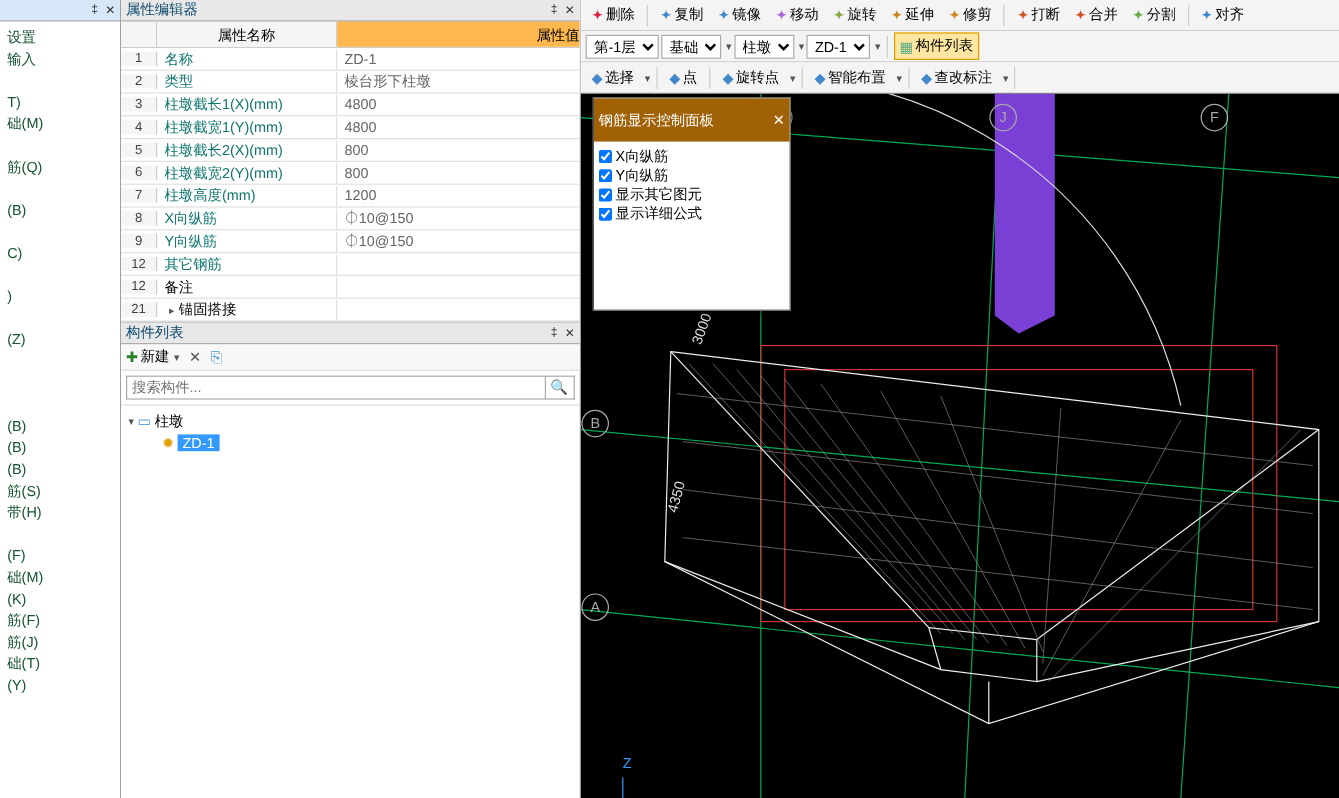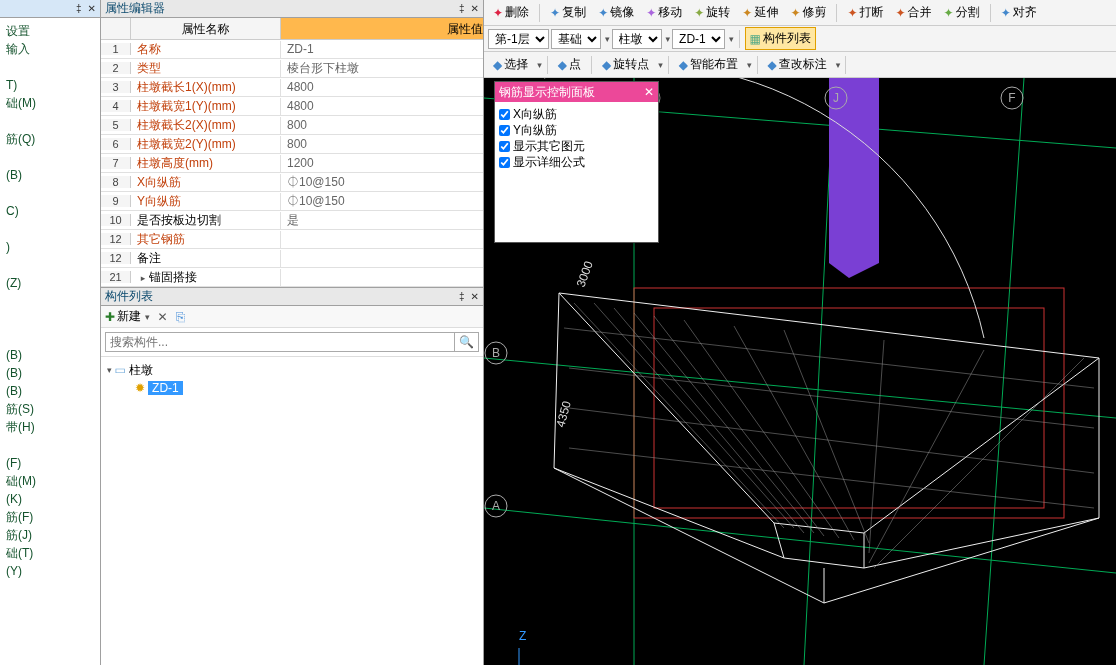--- a/index.html
+++ b/index.html
@@ -20,21 +20,21 @@
 .panel-title .icons { display: flex; gap: 6px; }
 
 
 .prop-panel { background: #fff; border-bottom: 1px solid #a0a0a0; }
 .prop-head { display: flex; height: 22px; border-bottom: 1px solid #ccc; }
 .prop-head .c0 { width: 30px; background: #f5f5f5; border-right: 1px solid #ccc; }
 .prop-head .c1 { width: 150px; background: #f5f5f5; text-align: center; line-height: 22px; border-right: 1px solid #ccc; }
 .prop-head .c2 { flex: 1; background: #ffb84d; text-align: right; line-height: 22px; color: #000; }
 .prop-row { display: flex; height: 19px; border-bottom: 1px solid #e0e0e0; align-items: center; }
 .prop-row .c0 { width: 30px; text-align: center; background: #f5f5f5; color: #444; border-right: 1px solid #ccc; font-size: 11px; }
-.prop-row .c1 { width: 150px; padding-left: 6px; color: #c2410c; border-right: 1px solid #e0e0e0; }
+.prop-row .c1 { width: 150px; padding-left: 6px; color: #0f766e; border-right: 1px solid #e0e0e0; }
 .prop-row .c1.black { color: #000; }
 .prop-row .c2 { flex: 1; padding-left: 6px; color: #666; }
 .prop-row .expand { width: 12px; display: inline-block; text-align: center; color: #555; font-size: 9px; }
 
 
 .comp-panel { flex: 1; background: #fff; display: flex; flex-direction: column; }
 .comp-toolbar { height: 22px; display: flex; align-items: center; padding: 0 4px; gap: 8px; border-bottom: 1px solid #ddd; background: #f8f8f8; }
 .comp-toolbar .btn { display: flex; align-items: center; gap: 2px; cursor: pointer; }
 .comp-search { display: flex; padding: 4px; border-bottom: 1px solid #ddd; }
 .comp-search input { flex: 1; border: 1px solid #aaa; height: 20px; padding: 0 4px; color: #888; }
@@ -52,21 +52,21 @@
 .toolbar .sep { width: 1px; height: 18px; background: #ccc; margin: 0 3px; }
 .toolbar select, .toolbar .combo { border: 1px solid #aaa; height: 20px; font-size: 12px; padding: 0 2px; background: #fff; }
 .dd { font-size: 9px; color: #555; margin-left: 2px; }
 
 
 .viewport { flex: 1; background: #000; position: relative; overflow: hidden; }
 .viewport svg { position: absolute; top: 0; left: 0; }
 
 
 .float-panel { position: absolute; top: 3px; left: 10px; width: 165px; background: #fff; border: 1px solid #555; box-shadow: 2px 2px 6px rgba(0,0,0,.4); }
-.float-head { background: #ec4899; color: #fff; height: 20px; display: flex; align-items: center; padding: 0 4px; justify-content: space-between; }
+.float-head { background: #a16207; color: #fff; height: 36px; display: flex; align-items: center; padding: 0 4px; justify-content: space-between; }
 .float-body { padding: 4px; min-height: 140px; }
 .float-body .chk-row { height: 16px; display: flex; align-items: center; gap: 3px; font-size: 11px; }
 .float-body input[type=checkbox] { width: 11px; height: 11px; }
 </style>
 </head>
 <body>
 
 <div class="left-panel">
   <div class="left-panel-header">
     <span class="pin-icon">‡</span>
@@ -160,25 +160,20 @@
         </div>
         <div class="prop-row">
           <div class="c0">8</div>
           <div class="c1">X向纵筋</div>
           <div class="c2">⏀10@150</div>
         </div>
         <div class="prop-row">
           <div class="c0">9</div>
           <div class="c1">Y向纵筋</div>
           <div class="c2">⏀10@150</div>
-        </div>
-        <div class="prop-row">
-          <div class="c0">10</div>
-          <div class="c1 black">是否按板边切割</div>
-          <div class="c2">是</div>
         </div>
         <div class="prop-row">
           <div class="c0">12</div>
           <div class="c1">其它钢筋</div>
           <div class="c2"></div>
         </div>
         <div class="prop-row">
           <div class="c0">12</div>
           <div class="c1 black">备注</div>
           <div class="c2"></div>

